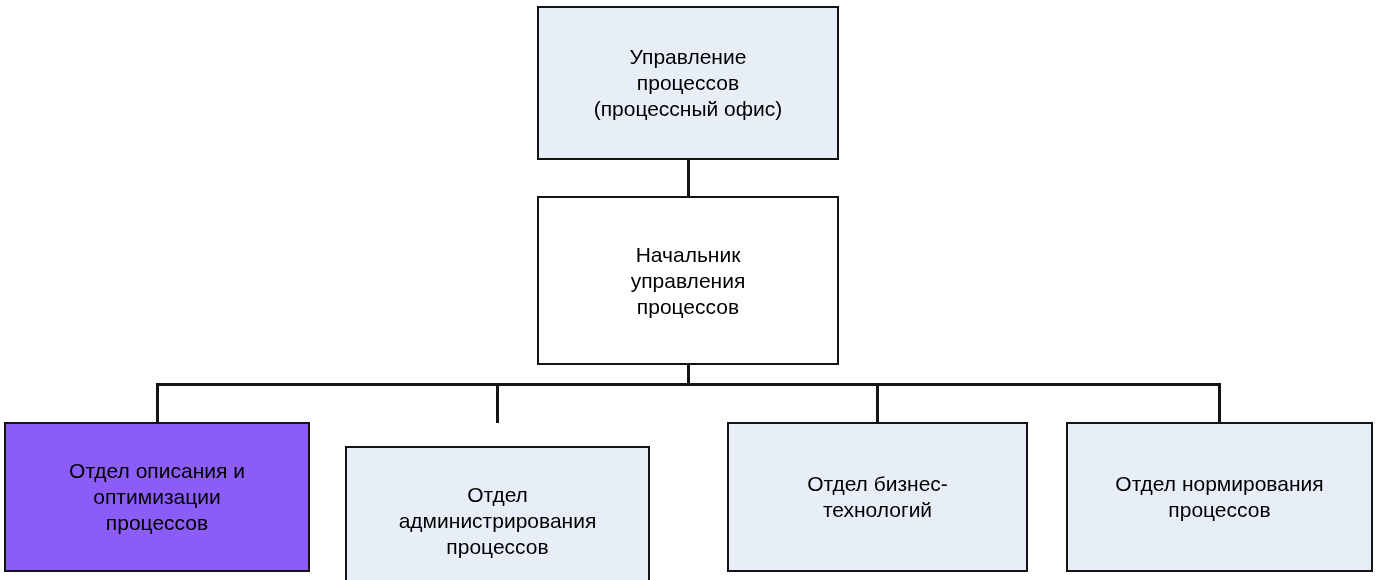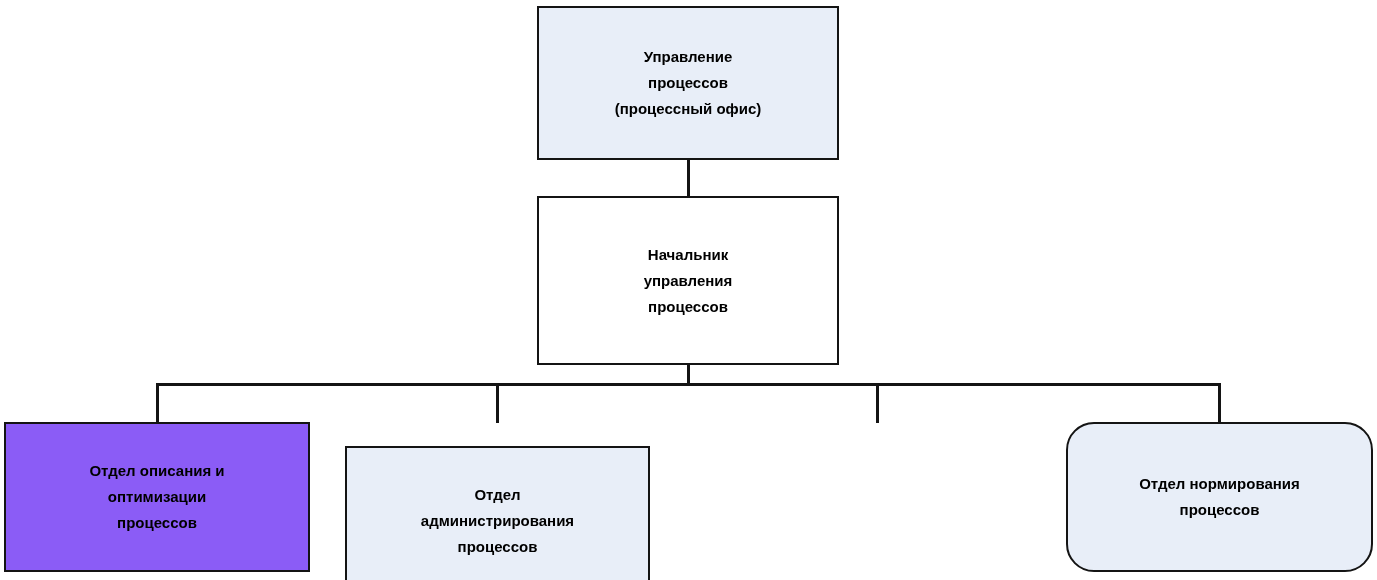--- a/index.html
+++ b/index.html
@@ -17,24 +17,23 @@
   }
   .node {
     position: absolute;
     box-sizing: border-box;
     border: 2.5px solid #141414;
     display: flex;
     align-items: center;
     justify-content: center;
     text-align: center;
     white-space: pre-line;
-    font-size: 15px;
+    font-size: 21px;
     line-height: 26px;
     color: #000000;
-    font-weight: bold;
   }
   .line {
     position: absolute;
     background: #141414;
   }
   
   .n-root    { left: 537px; top:   6px; width: 302px; height: 154px; }
   .n-manager { left: 537px; top: 196px; width: 302px; height: 169px; }
   .n-dept0   { left:   4px; top: 422px; width: 306px; height: 150px; }
   .n-dept1   { left: 345px; top: 422px; width: 305px; height: 150px; }
@@ -71,17 +70,19 @@
 процессов</div>
 
   <div class="node n-dept0" style="background-color: #8b5cf6;">Отдел описания и
 оптимизации
 процессов</div>
 
   <div class="node n-dept1" style="background-color: rgb(232, 238, 248); margin-top: 24px;">Отдел
 администрирования
 процессов</div>
 
+  <div class="node n-dept2" style="background-color: rgb(232, 238, 248);">Отдел бизнес-
+технологий</div>
 
-  <div class="node n-dept3" style="background-color: rgb(232, 238, 248); border-radius: 28px;">Отдел нормирования
+  <div class="node n-dept3" style="background-color: rgb(232, 238, 248);">Отдел нормирования
 процессов</div>
 
 </div>
 
 </body></html>

